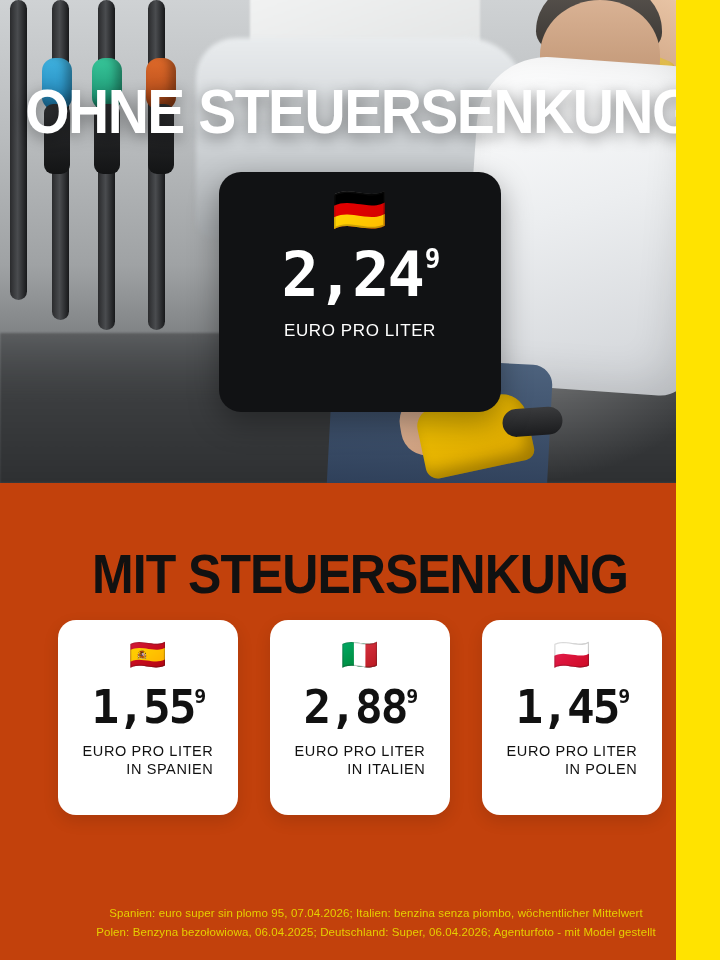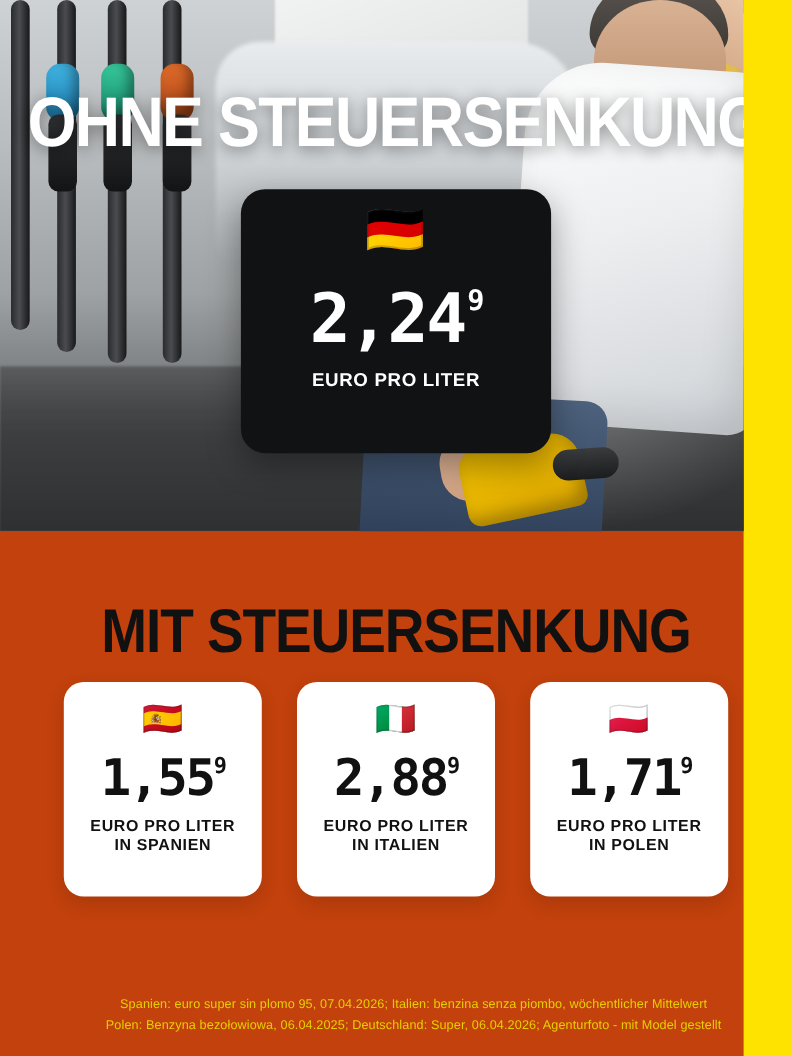--- a/index.html
+++ b/index.html
@@ -167,26 +167,26 @@
   }
   .flag { font-size: 44px; line-height: 1; }
   .flag-sm { font-size: 30px; line-height: 1; }
 
   .price {
     display: flex; align-items: flex-start;
     font-family: "DejaVu Sans Mono", monospace;
     font-weight: 700;
     letter-spacing: -2px;
   }
-  .card-dark .price { color: #fff; font-size: 62px; margin-top: 21px; }
+  .card-dark .price { color: #fff; font-size: 62px; margin-top: 6px; }
   .card-dark .sup { font-size: 26px; margin-top: 6px; margin-left: 2px; }
 
   .sub {
-    text-align: center; margin-top: 10px;
-    font-weight: 700; font-size: 17px; letter-spacing: .6px; line-height: 1.22;
+    text-align: right; margin-top: 10px;
+    font-weight: 400; font-size: 17px; letter-spacing: .6px; line-height: 1.22;
   }
   .card-dark .sub { color: #fff; }
 
   .cards-row {
     position: absolute; left: 0; top: 620px; width: 720px;
     display: flex; justify-content: center; gap: 32px;
   }
   .card-light {
     width: 180px; height: 195px;
     background: #fff; border-radius: 18px;
@@ -283,21 +283,21 @@
       </div>
       <div class="sub">
         <div>EURO PRO LITER</div>
         <div>IN ITALIEN</div>
       </div>
     </div>
 
     <div class="card-light">
       <span class="flag-sm">🇵🇱</span>
       <div class="price">
-        <span>1,71</span>
+        <span>1,45</span>
         <span class="sup">9</span>
       </div>
       <div class="sub">
         <div>EURO PRO LITER</div>
         <div>IN POLEN</div>
       </div>
     </div>
 
   </div>
 

